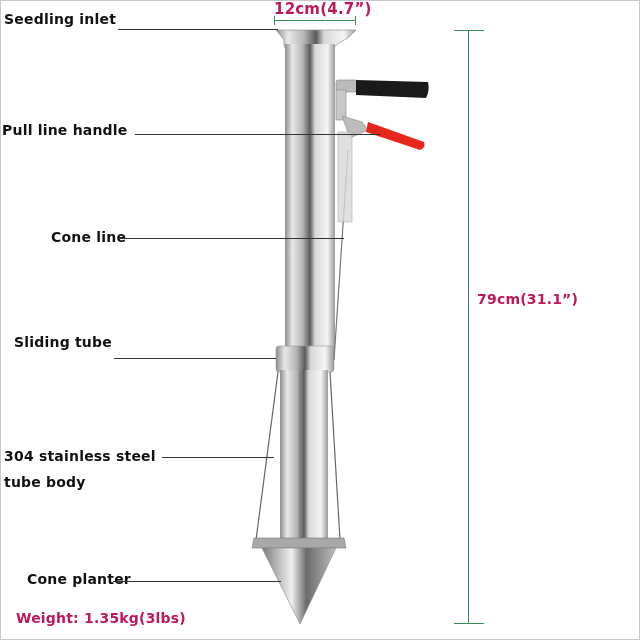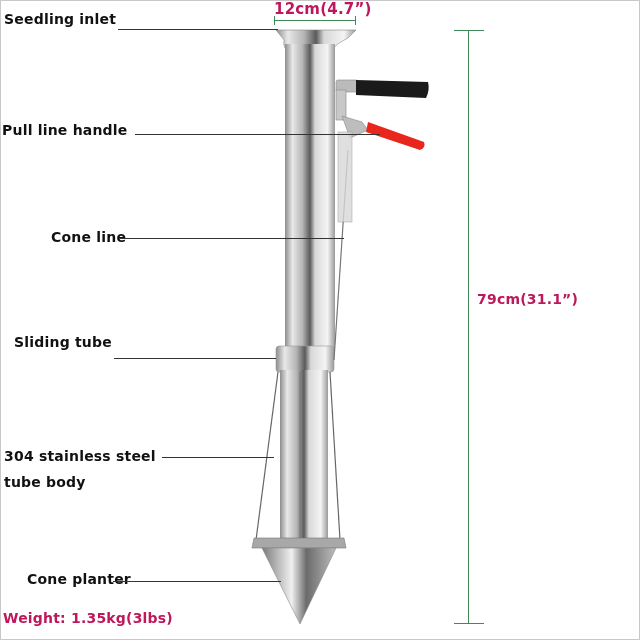--- a/index.html
+++ b/index.html
@@ -87,13 +87,13 @@
 <div class="label" style="left:14px; top:334px;text-align:center;">Sliding tube</div>
 <div class="leader" style="left:114px; top:358px; width:162px;"></div>
 
 <div class="label" style="left:4px; top:448px;">304 stainless steel</div>
 <div class="label" style="left:4px; top:474px;text-align:center;">tube body</div>
 <div class="leader" style="left:162px; top:457px; width:112px;"></div>
 
 <div class="label" style="left:7px; top:571px;margin-left:20px;">Cone planter</div>
 <div class="leader" style="left:113px; top:581px; width:168px;"></div>
 
-<div class="label green" style="left:3px; top:610px; font-size:14px;">Weight: 1.35kg(3lbs)</div>
+<div class="label green" style="left:16px; top:610px; font-size:14px;">Weight: 1.35kg(3lbs)</div>
 
 </body></html>

